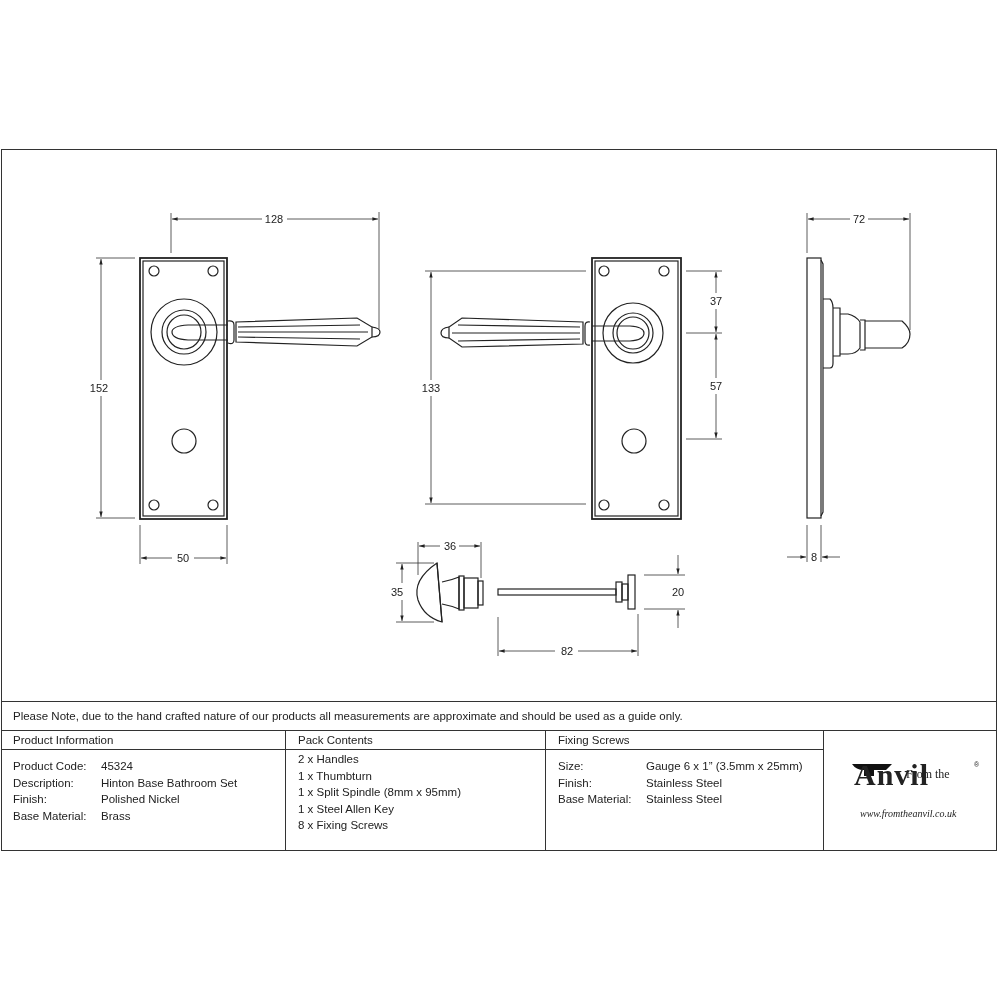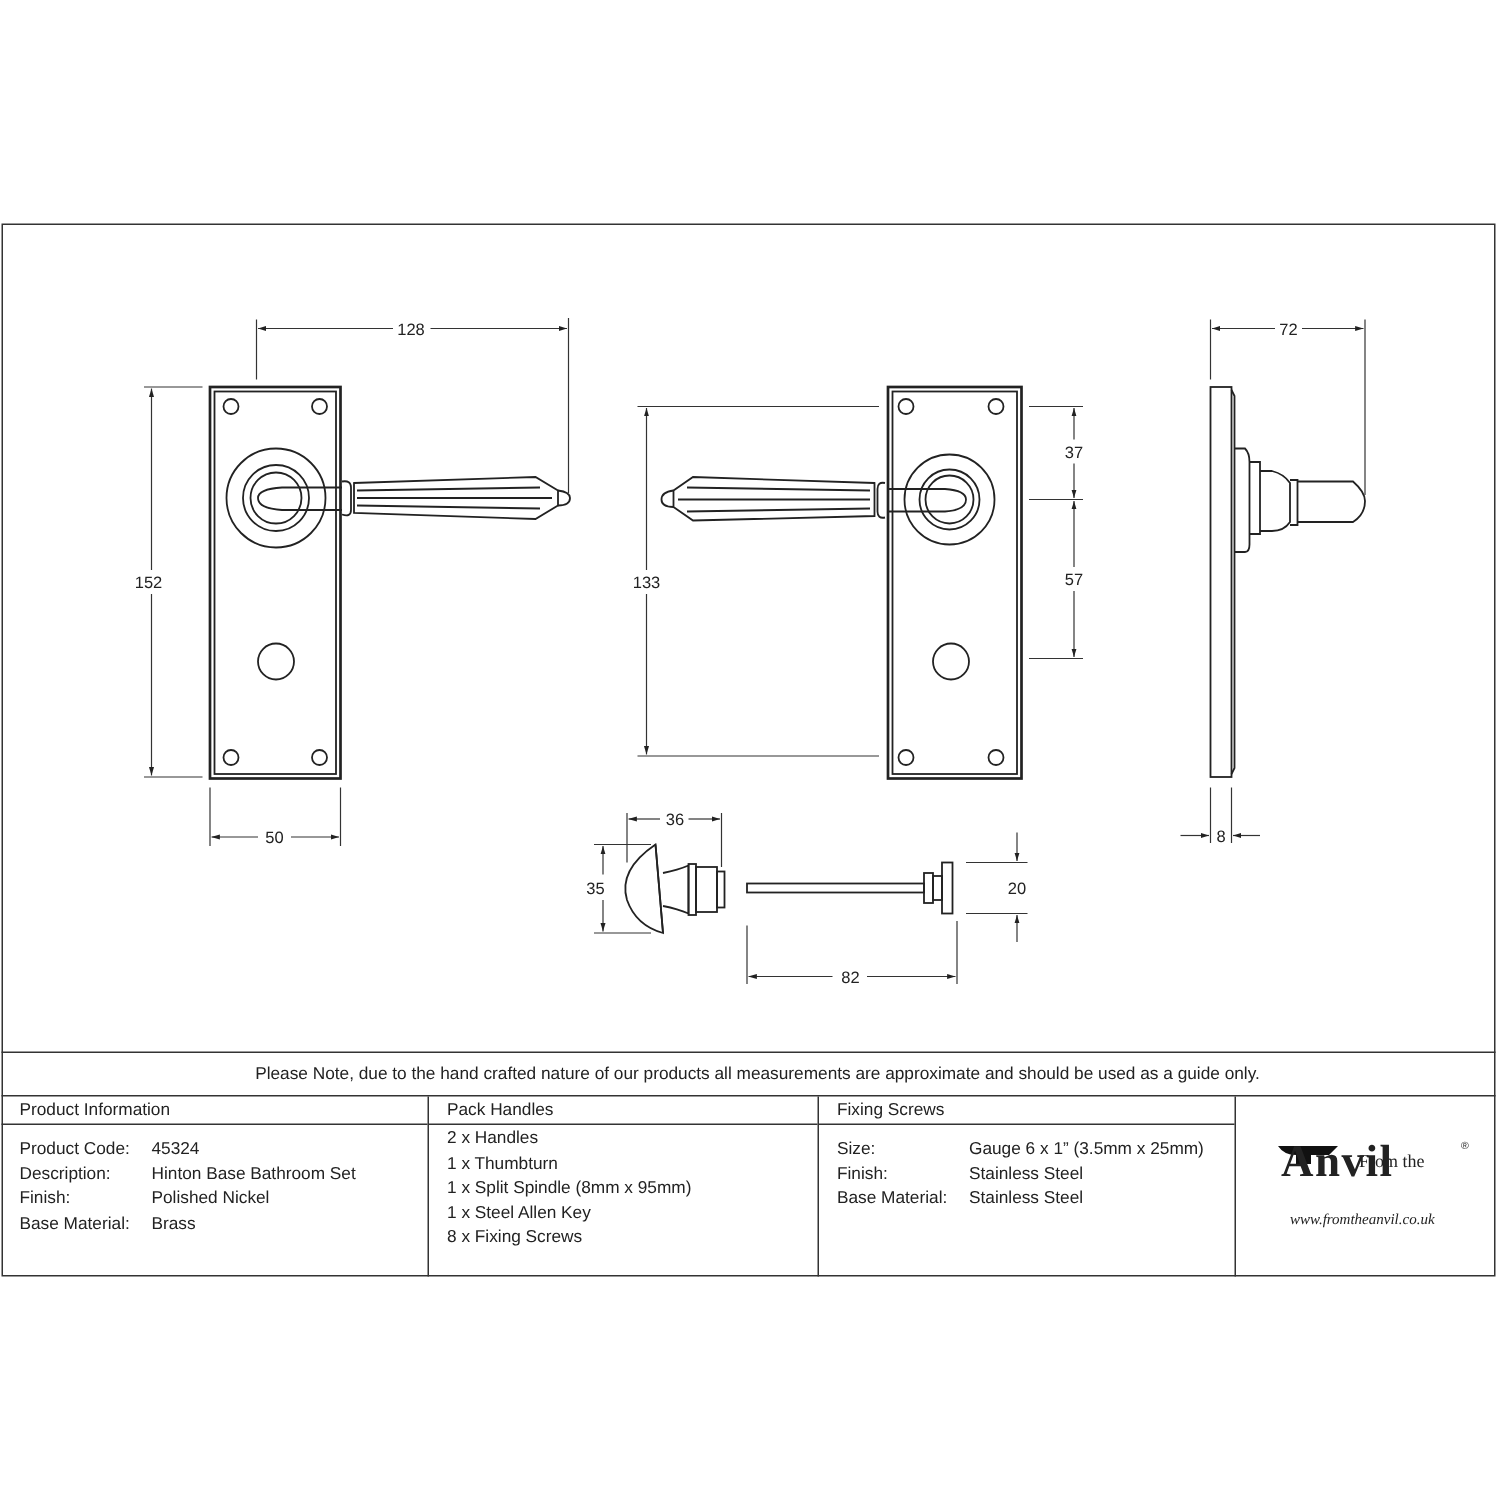--- a/index.html
+++ b/index.html
@@ -1,19 +1,19 @@
 <!DOCTYPE html>
 <html><head>
 <meta charset="utf-8">
 <style>
   html, body { margin:0; padding:0; background:#fff; }
   body { width:1000px; height:1000px; position:relative; overflow:hidden; font-family:"Liberation Sans", "DejaVu Sans", sans-serif; color:#222; }
   .frame { position:absolute; left:1px; top:149px; width:996px; height:702px; border:1.5px solid #333; box-sizing:border-box; }
   .drawing { position:absolute; left:0; top:0; }
-  .note-row { position:absolute; left:1px; top:701px; width:996px; height:30px; border-top:1.5px solid #333; border-bottom:1.5px solid #333; box-sizing:border-box; font-size:11.5px; padding:8px 0 0 12px;text-align:center; }
+  .note-row { position:absolute; left:1px; top:701px; width:996px; height:30px; border-top:1.5px solid #333; border-bottom:1.5px solid #333; box-sizing:border-box; font-size:11.5px; padding:8px 0 0 12px; }
   .tbl { position:absolute; top:731px; height:120px; box-sizing:border-box; font-size:11.5px; }
   .col-head { height:19px; border-bottom:1.5px solid #333; padding:3px 0 0 12px; box-sizing:border-box; }
   .col { position:absolute; top:0; height:120px; border-right:1.5px solid #333; box-sizing:border-box; }
   .kv { display:flex; line-height:16.5px; padding-left:12px; }
   .kv .k { width:88px; }
   .list { padding-left:12px; line-height:16.5px; padding-top:1px; }
   .kv-wrap { padding-top:8px; }
   .logo { position:absolute; left:823px; top:0; width:174px; height:120px; }
   .logo-big { position:absolute; left:30px; top:27px; font-family:"Liberation Serif","DejaVu Serif",serif; font-size:30px; font-weight:bold; letter-spacing:1px; }
   .logo-from { position:absolute; left:82px; top:36px; font-family:"Liberation Serif","DejaVu Serif",serif; font-size:12px;text-align:center; }
@@ -183,21 +183,21 @@
           <span class="k">Finish:</span>
           <span>Polished Nickel</span>
         </div>
       <div class="kv">
           <span class="k">Base Material:</span>
           <span>Brass</span>
         </div>
     </div>
   </div>
   <div class="col" style="left:285px; width:260px;">
-    <div class="col-head">Pack Handles</div>
+    <div class="col-head">Pack Contents</div>
     <div class="list">
       <div>2 x Handles</div>
       <div>1 x Thumbturn</div>
       <div>1 x Split Spindle (8mm x 95mm)</div>
       <div>1 x Steel Allen Key</div>
       <div>8 x Fixing Screws</div>
     </div>
   </div>
   <div class="col" style="left:545px; width:278px;">
     <div class="col-head">Fixing Screws</div>

